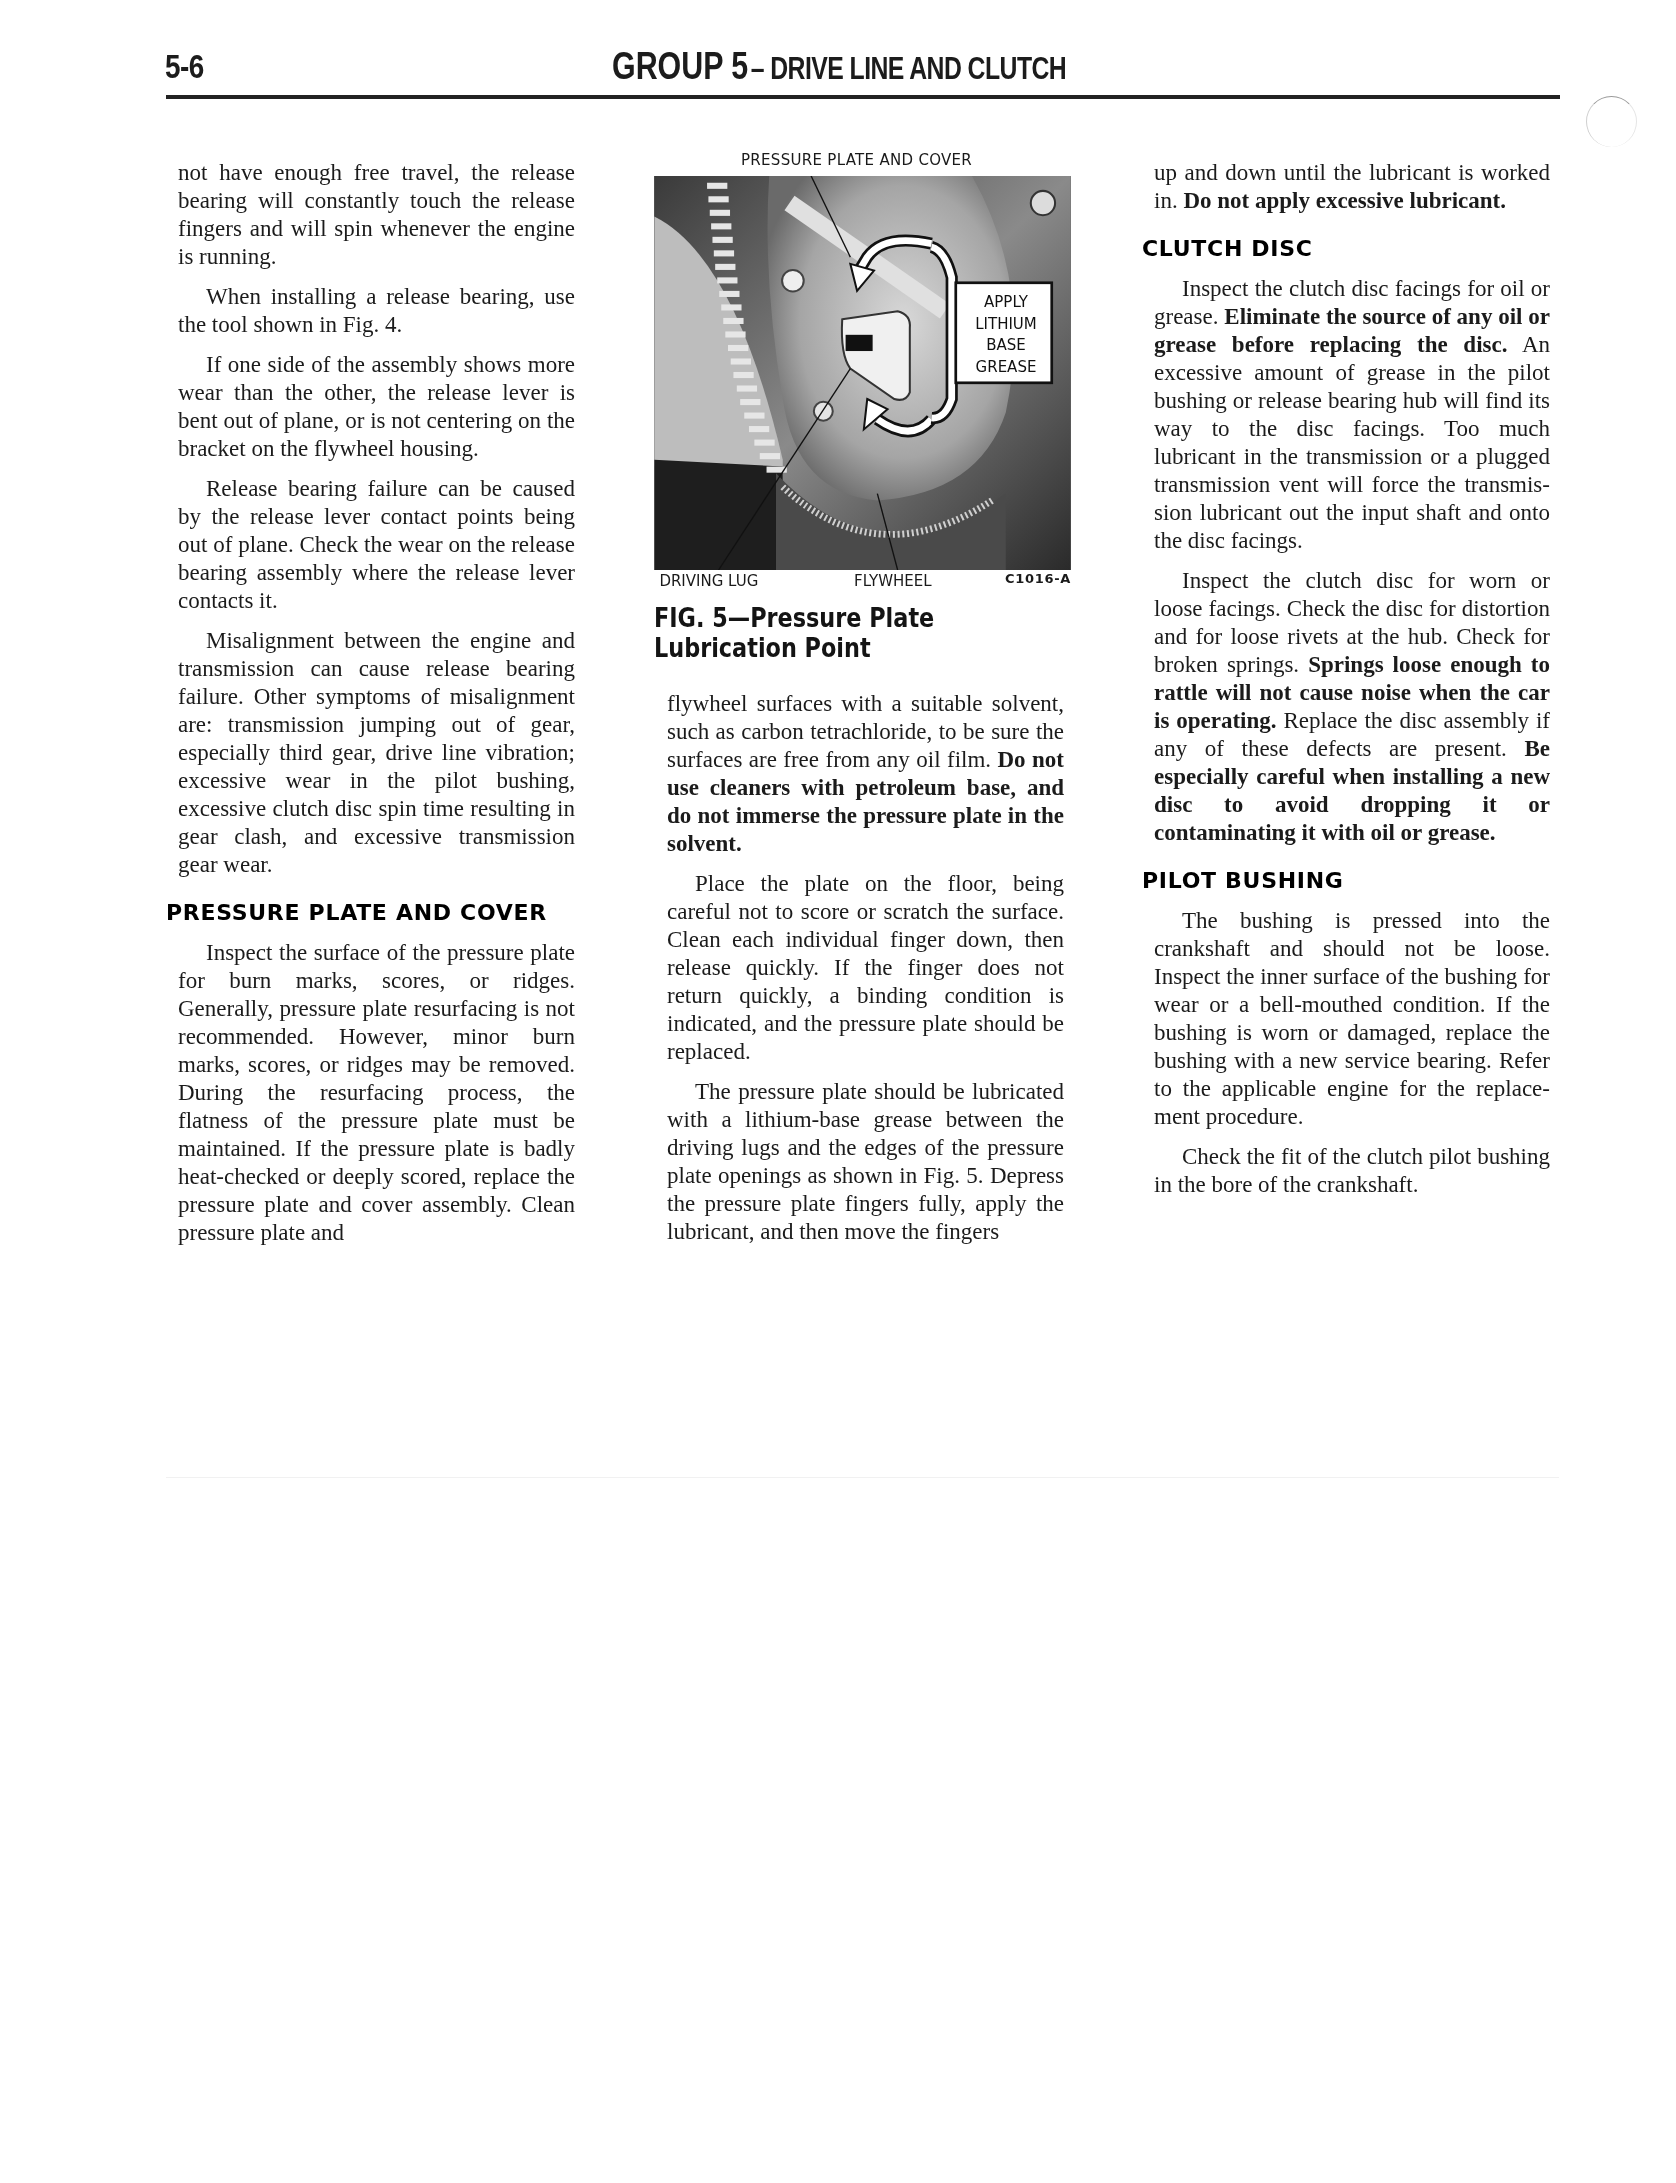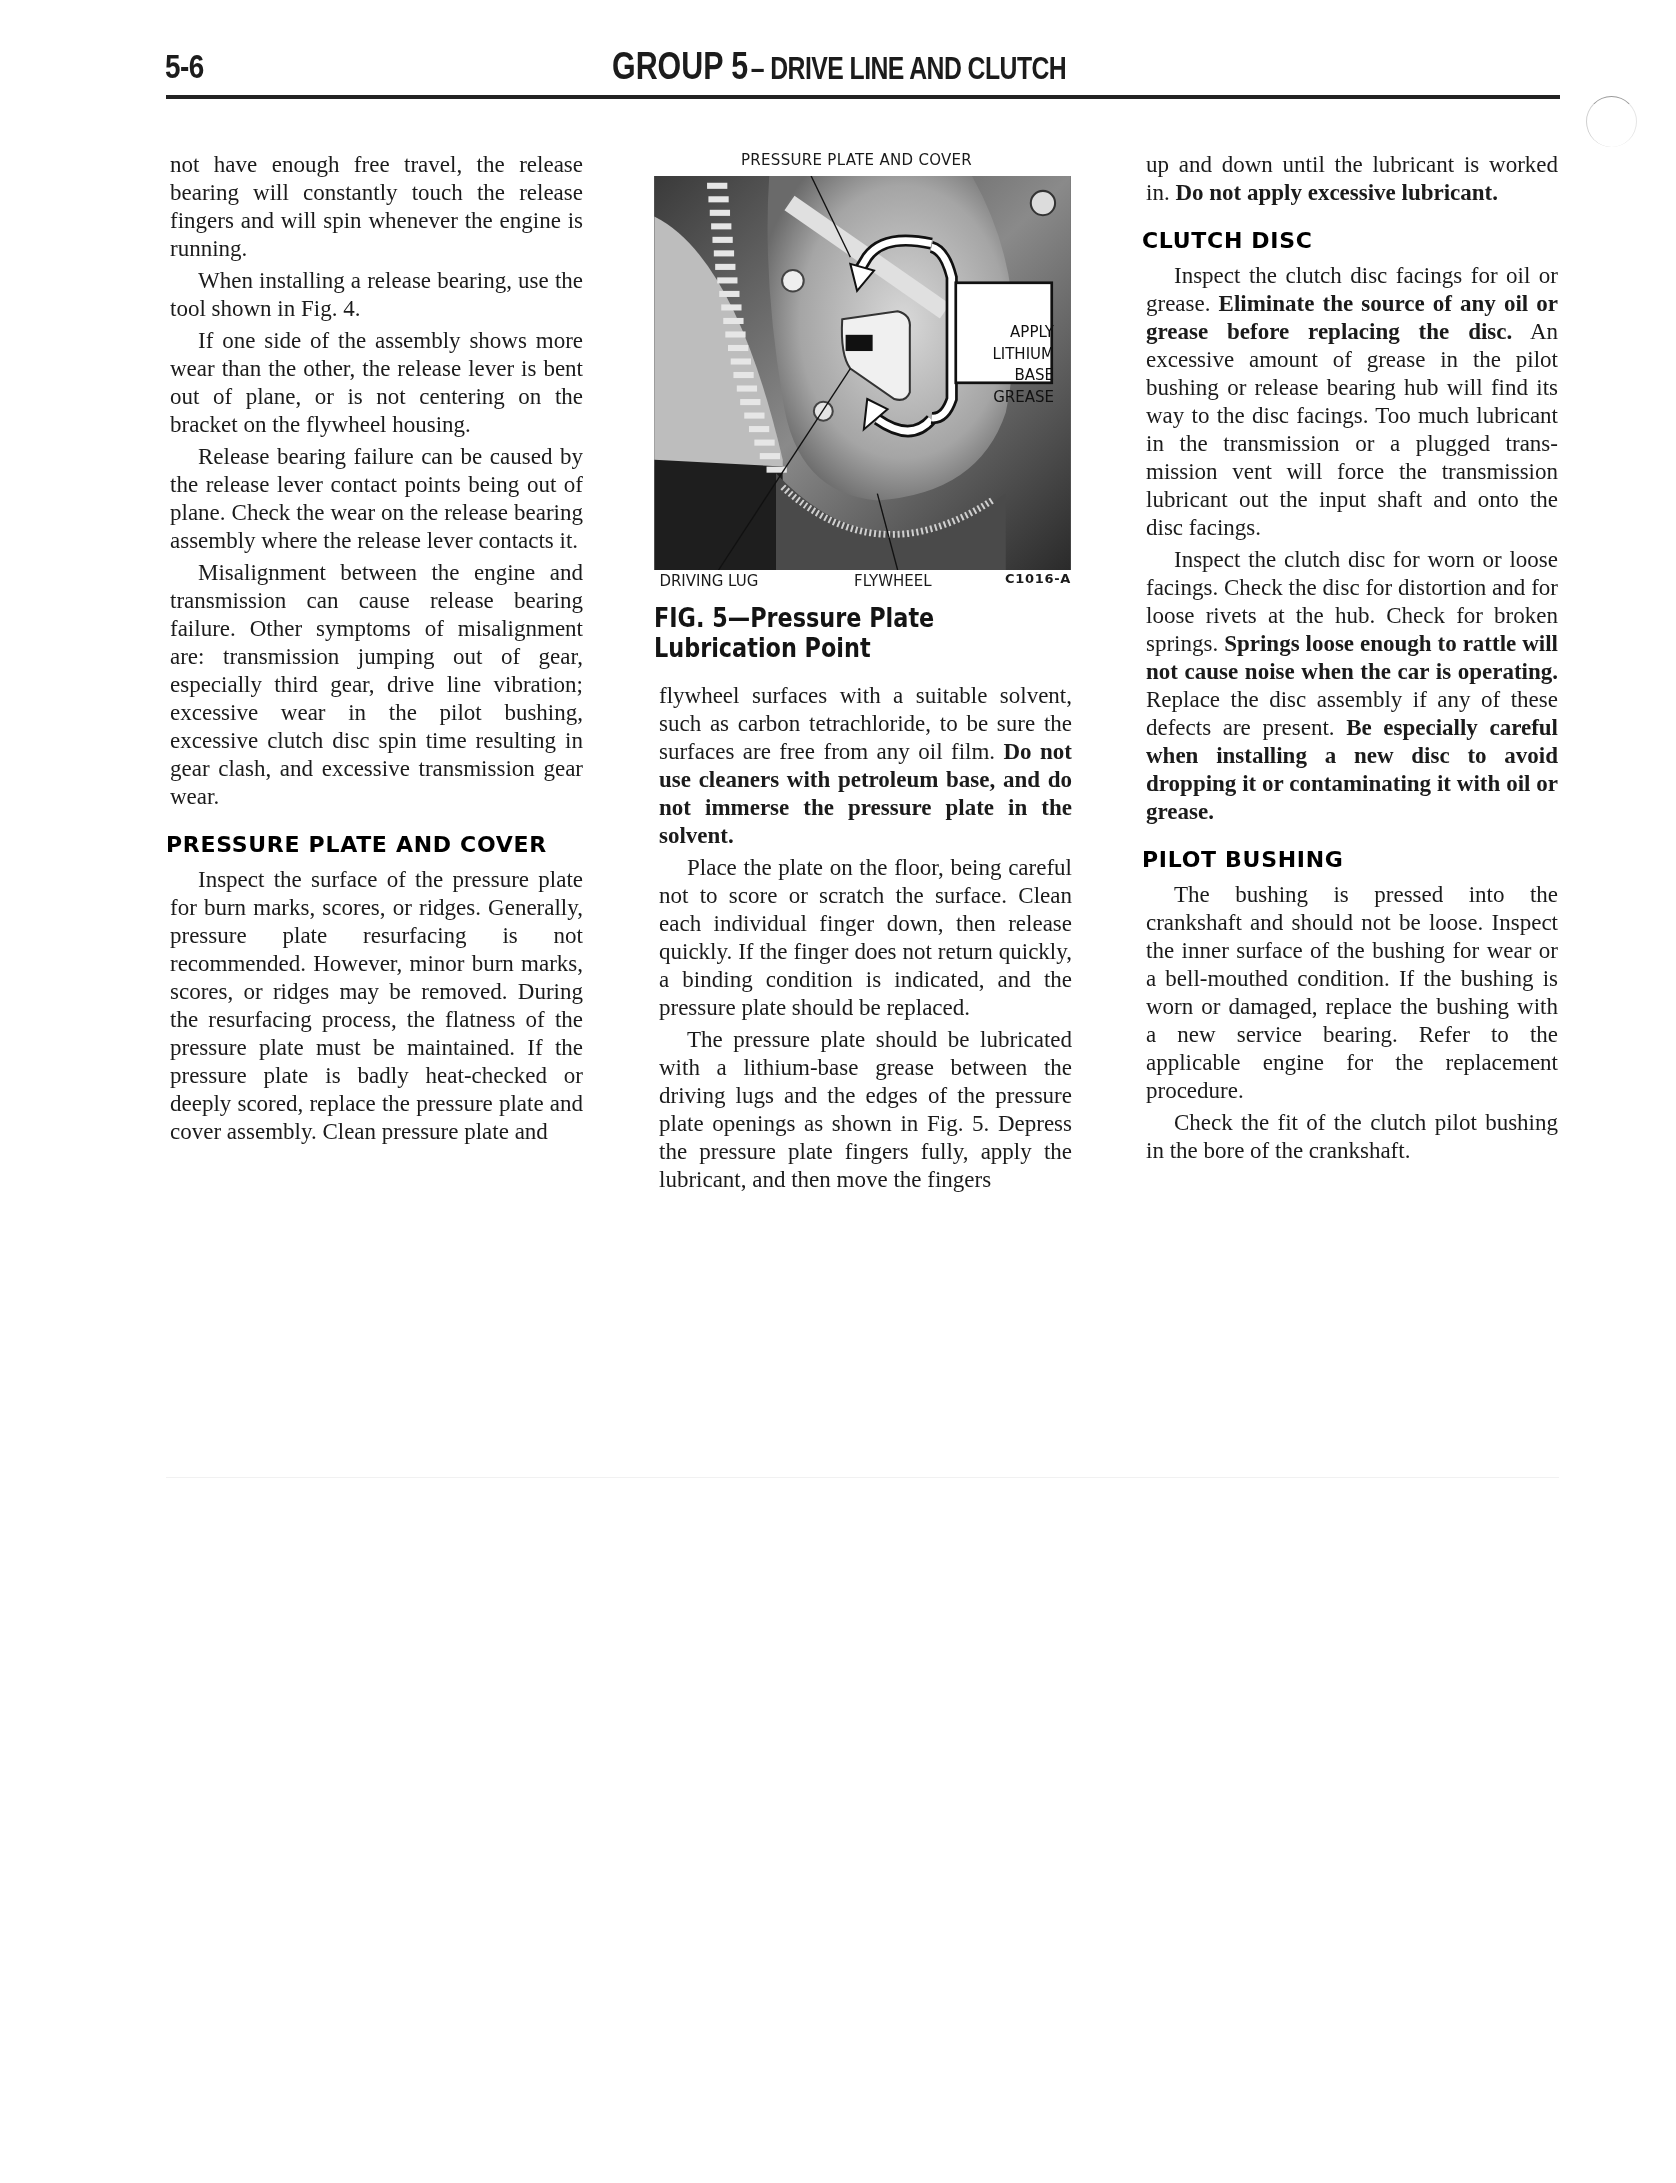--- a/index.html
+++ b/index.html
@@ -30,21 +30,21 @@
 
   .column {
     position: absolute; top: 147px;
     font-family: "Liberation Serif", serif; font-size: 23px; line-height: 28px;
     text-align: justify; hyphens: manual; color: #1b1b1b;
   }
   .col-left   { left: 166px;  width: 421px; }
   .col-middle { left: 655px;  width: 421px; top: 678px; }
   .col-right  { left: 1142px; width: 420px; }
 
-  .column p { margin: 4px; text-indent: 28px; }
+  .column p { margin: 12px; text-indent: 28px; }
   .column p.cont { text-indent: 0; }
   .column b { font-weight: 700; }
 
   .section-heading {
     font-family: "DejaVu Sans", sans-serif; font-weight: 700; font-size: 22px;
     letter-spacing: 0.7px; margin: 20px 0 6.8px 0; line-height: 28px; text-align: left;
     color: #000000;
   }
 
   
@@ -64,21 +64,21 @@
   }
   .fig-bottom-labels .l1 { position: absolute; left: 5.4px; top: 0; }
   .fig-bottom-labels .l2 { position: absolute; left: 200px; top: 0; }
   .fig-bottom-labels .l3 { position: absolute; right: 0; top: -0.7px; font-weight: 700; font-size: 13px; letter-spacing: 0.7px; }
   .fig-caption {
     position: absolute; left: 4px; top: 453px; width: 419px;
     font-family: "DejaVu Sans", sans-serif; font-weight: 700; font-size: 26px; line-height: 30px;
     transform: scaleX(0.86); transform-origin: left top; color: #141414;
   }
   .callout-text {
-    position: absolute; left: 304px; top: 146px; width: 96px; text-align: right;
+    position: absolute; left: 304px; top: 116px; width: 96px; text-align: center;
     font-family: "DejaVu Sans", sans-serif; font-size: 15px; line-height: 21.6px; color: #111;
   }
 
   .show-through {
     position: absolute; left: 166px; top: 1477px; width: 1393px; height: 1.4px;
     background: #f1f1f1;
   }
 </style>
 </head>
 <body>

